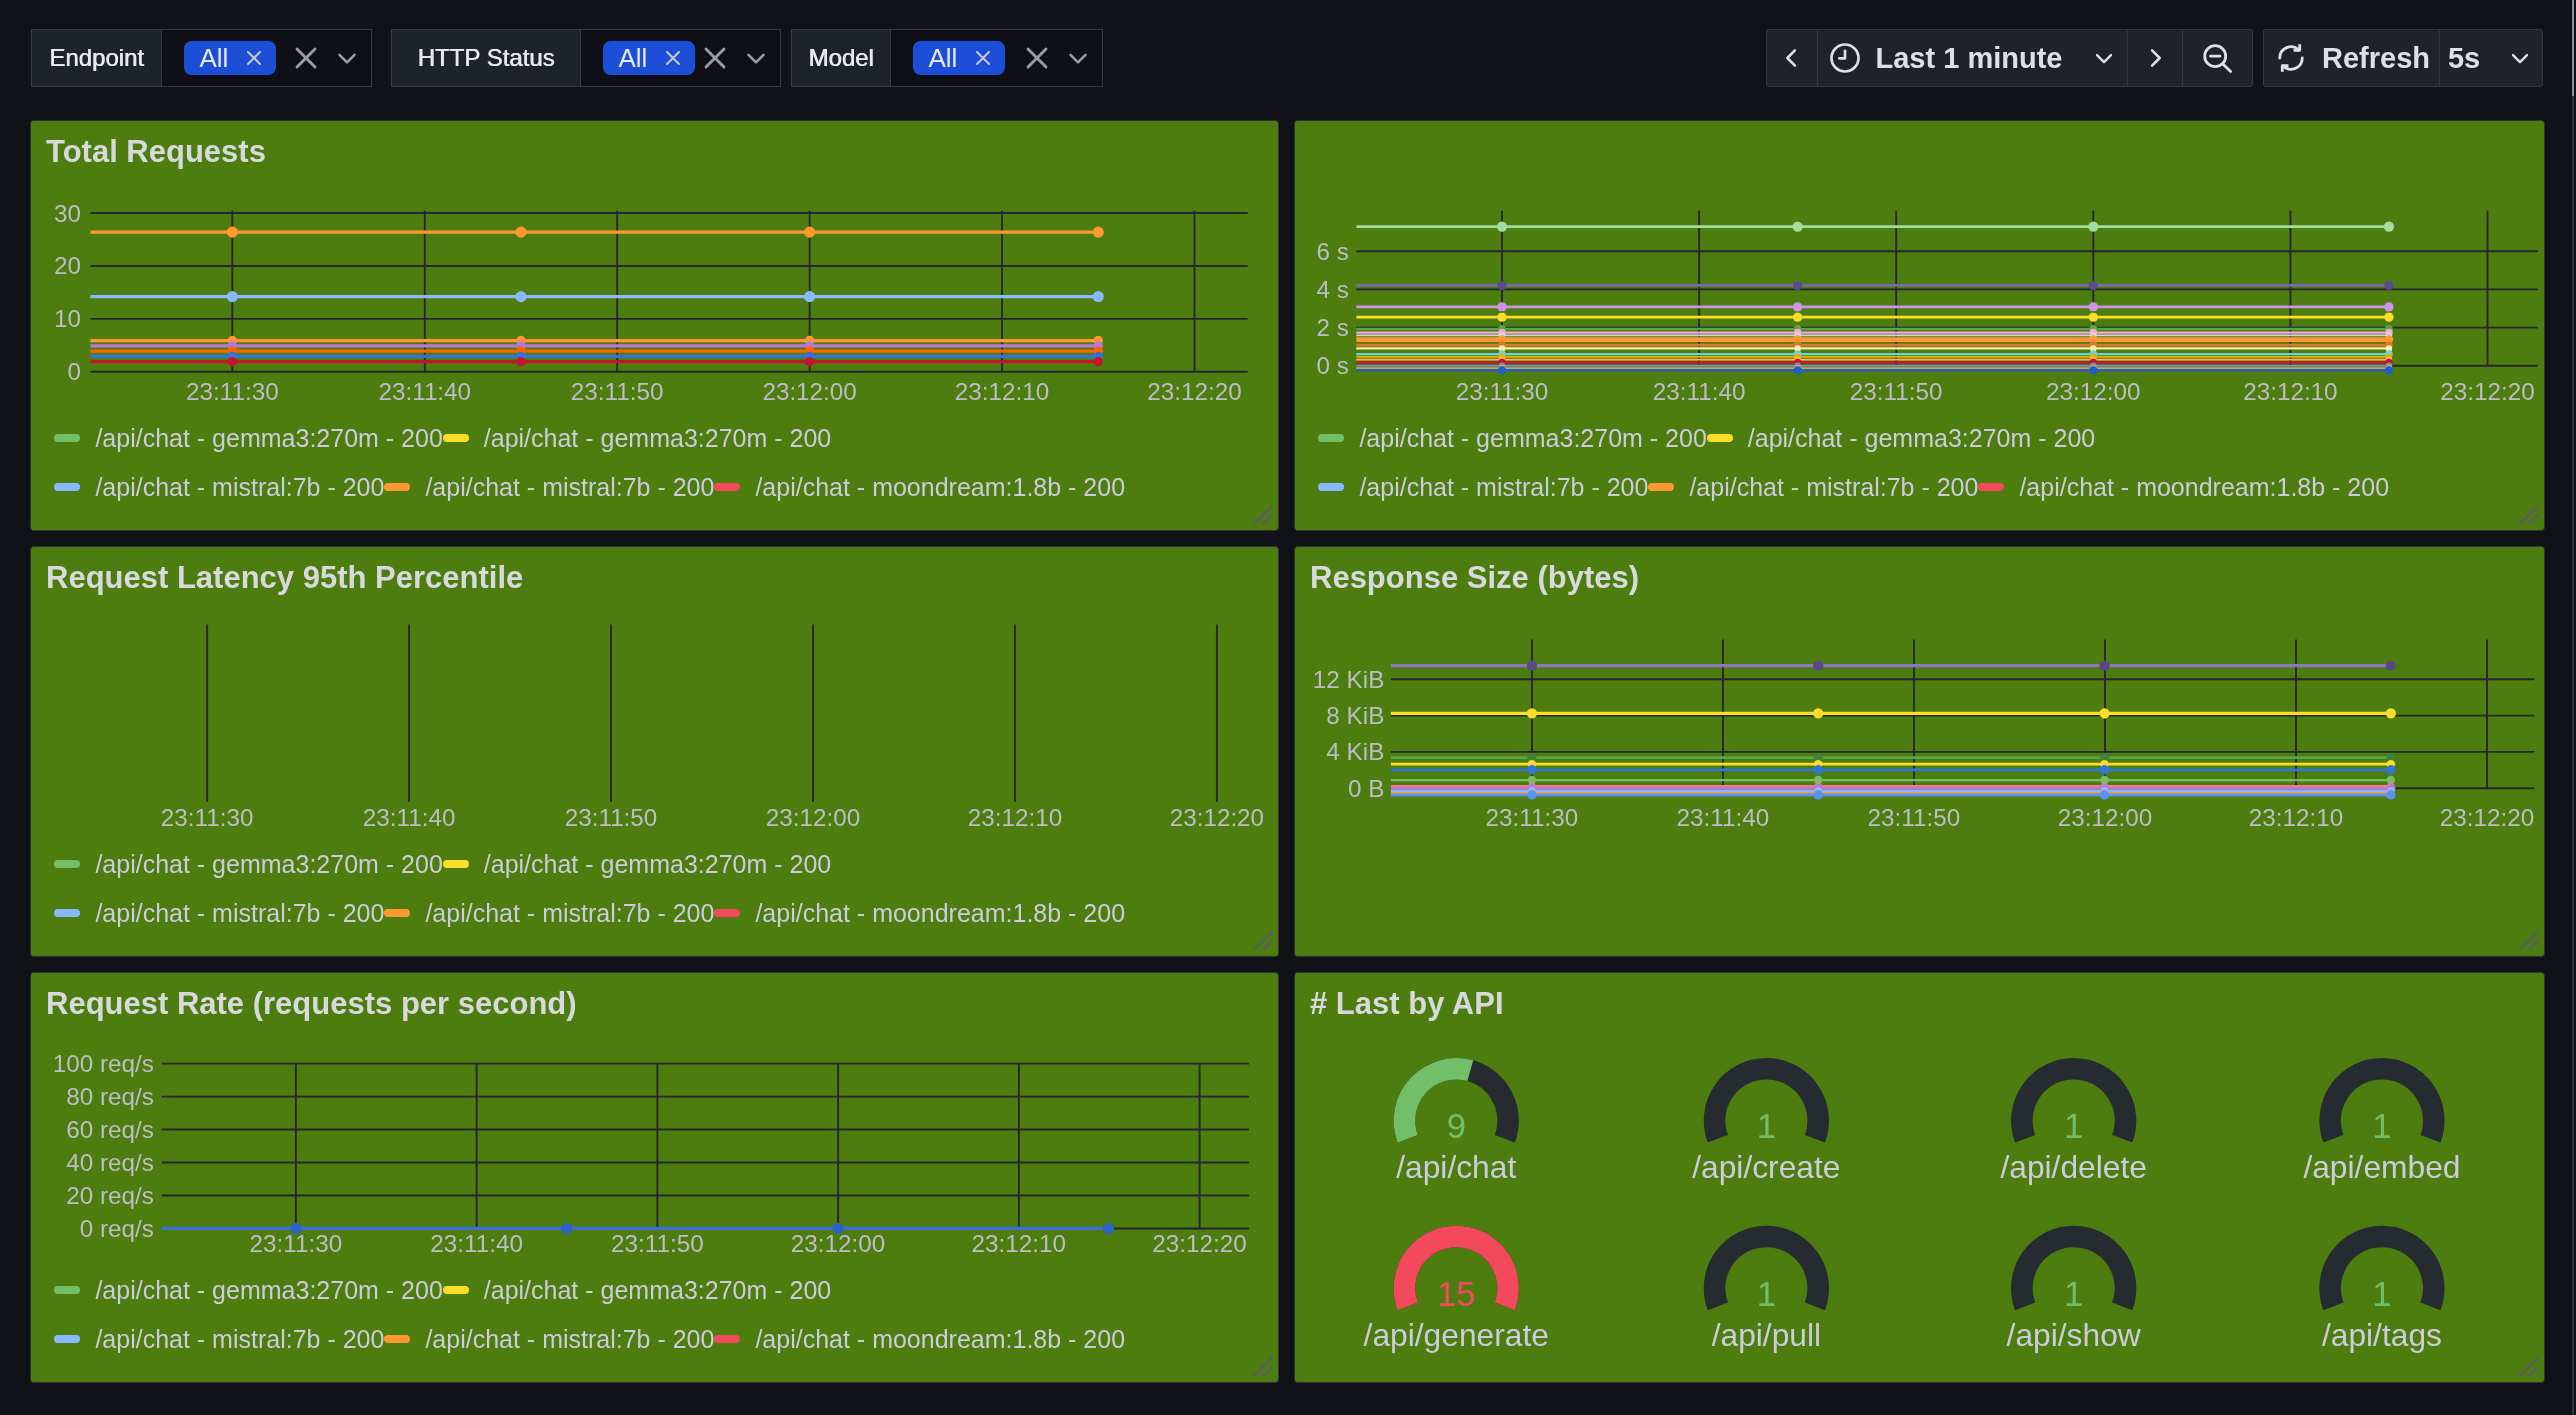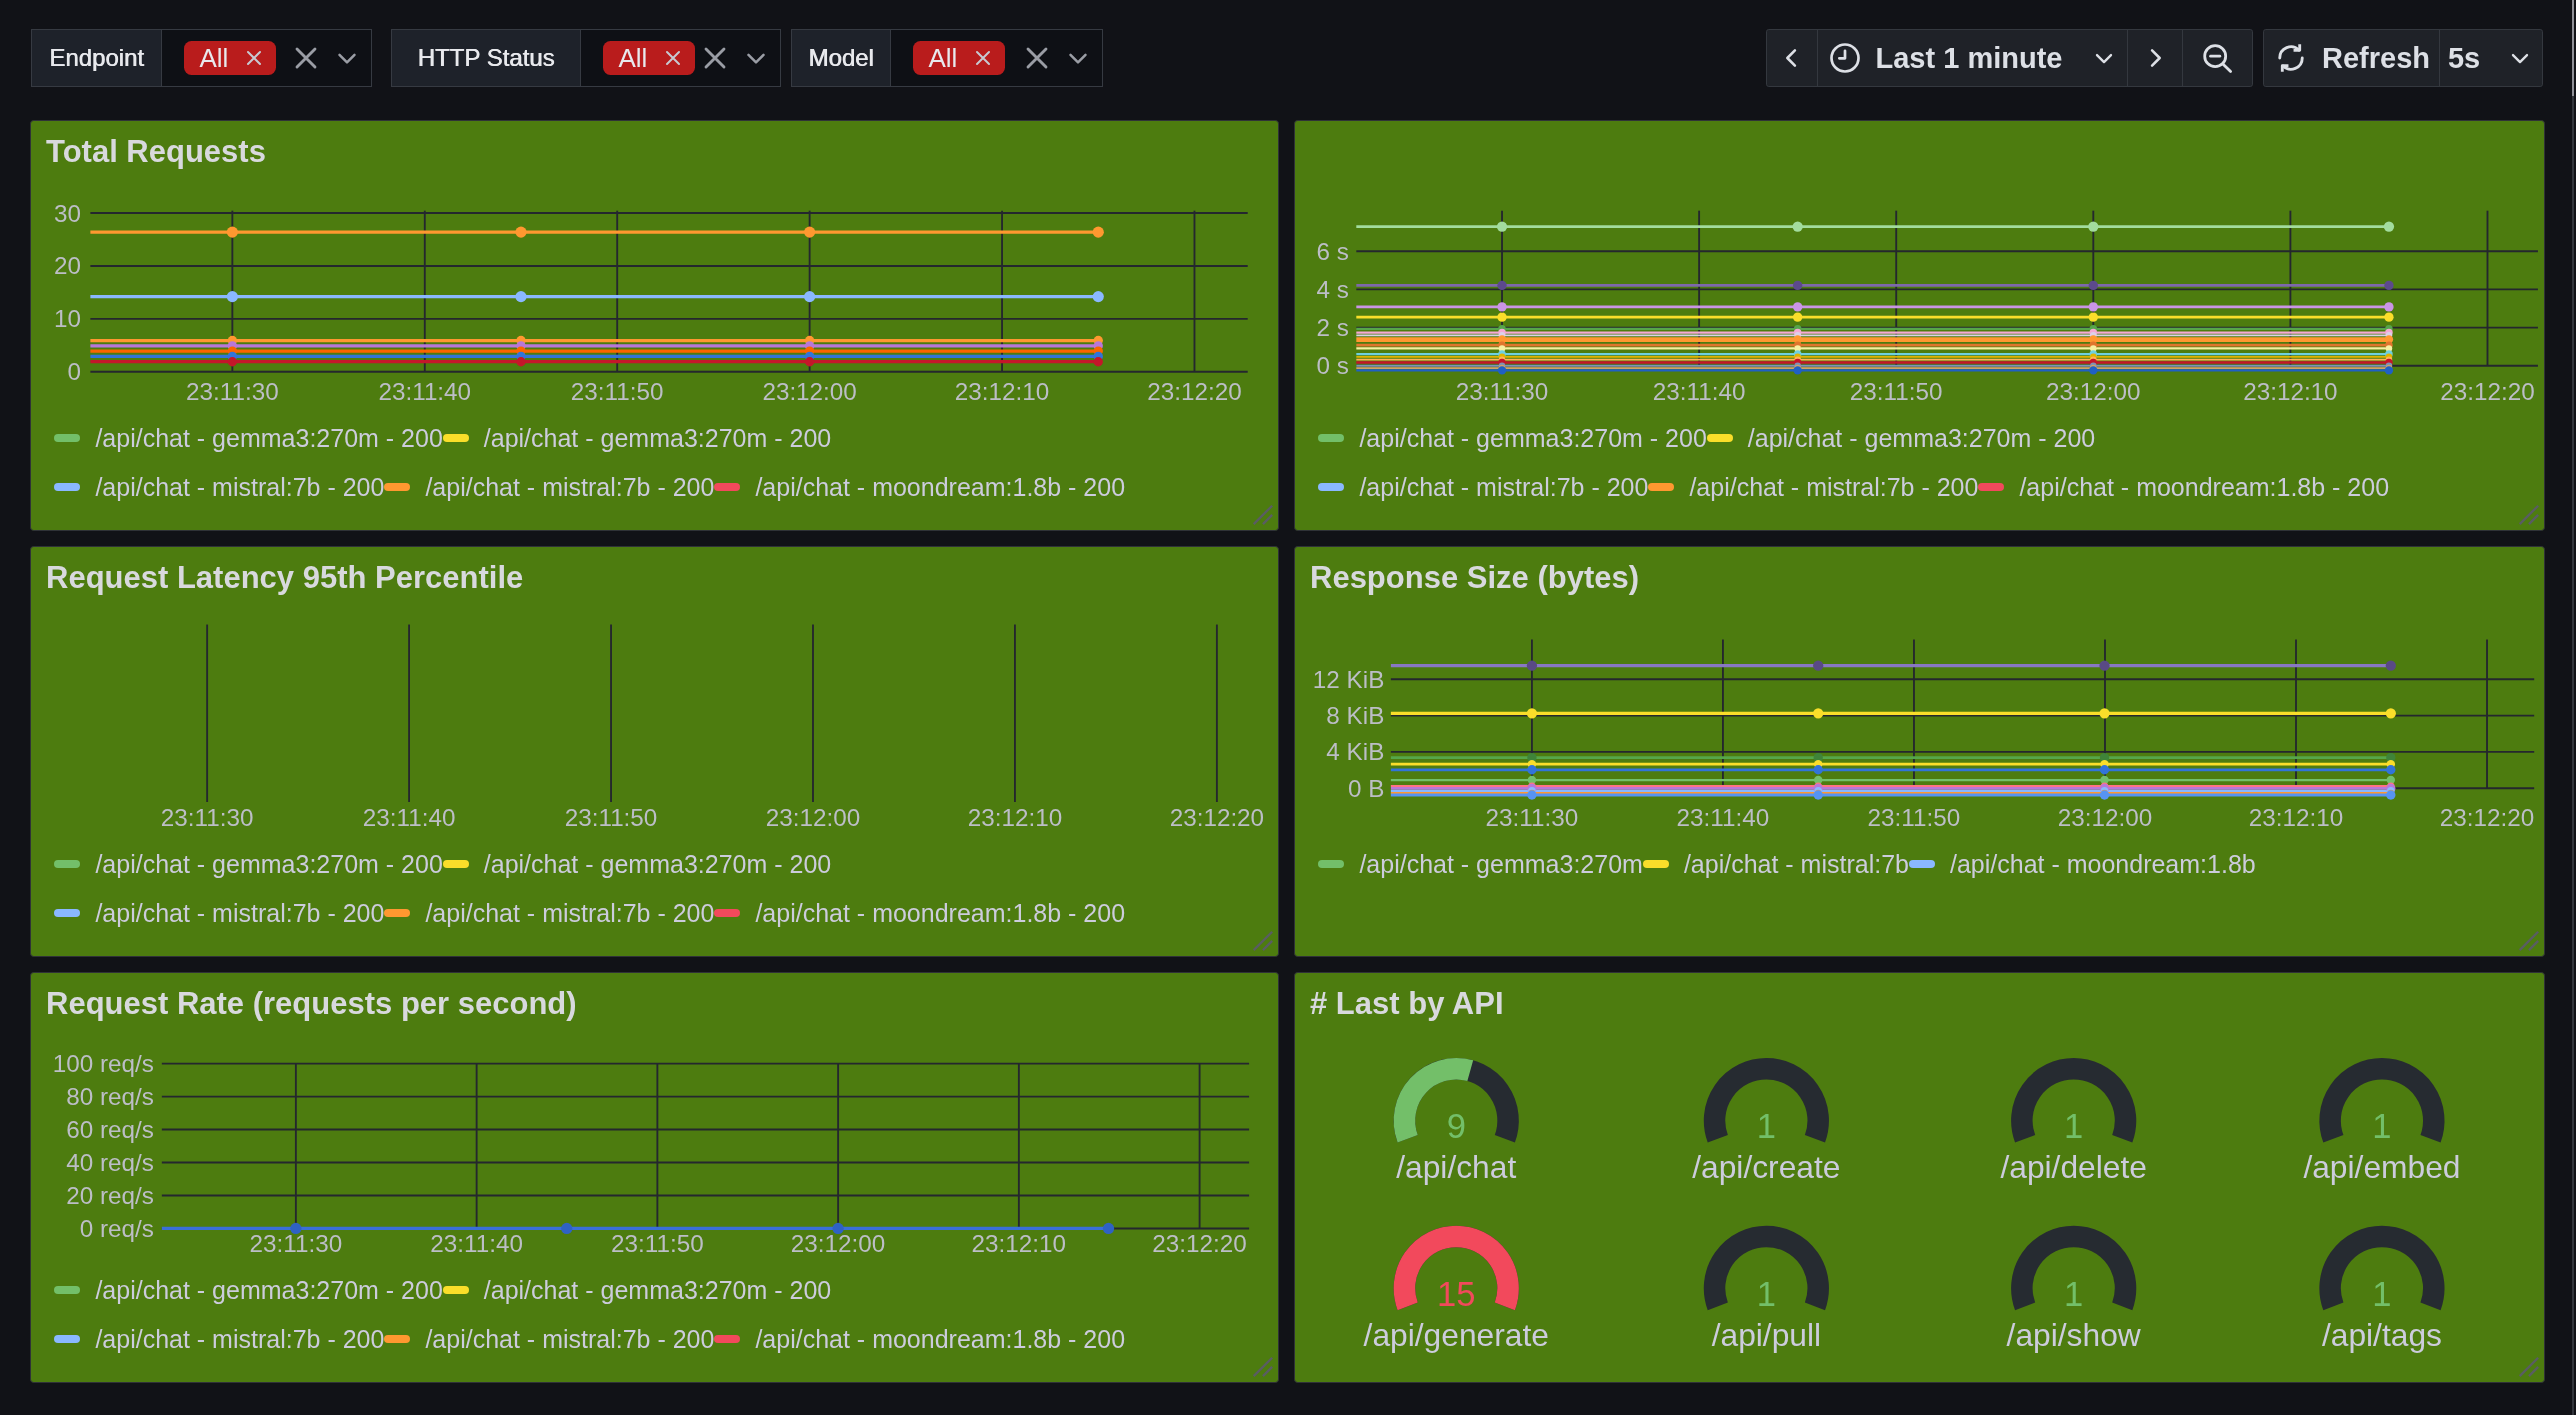--- a/index.html
+++ b/index.html
@@ -5,21 +5,21 @@
 body{font-family:"Liberation Sans",sans-serif;position:relative}
 .panel{position:absolute;background:#4d7c0f;border:1.9px solid #2f3237;border-radius:3.7px}
 .ptitle{position:absolute;left:15px;top:13px;font-size:31px;font-weight:600;color:#d8d9dd;letter-spacing:0}
 .lrow{position:absolute;left:23.4px;height:28px;display:flex;align-items:center;white-space:nowrap}
 .litem{display:flex;align-items:center;gap:15px}
 .lpill{display:inline-block;width:26px;height:8.4px;border-radius:4.7px}
 .ltxt{font-size:25px;color:#ccccdc}
 .fgroup{position:absolute;top:29px;height:58px;display:flex;border:1.9px solid #363a42;background:#111217}
 .flabel{background:#1e222a;color:#e8e9ed;font-size:24px;font-weight:500;text-shadow:0.6px 0 0 currentColor;white-space:nowrap;display:flex;align-items:center;justify-content:center;border-right:1.9px solid #363a42;height:100%}
 .fval{flex:1;display:flex;align-items:center;background:#0e1015;padding-left:22.4px}
-.fpill{display:flex;align-items:center;gap:14px;background:#b91c1c;border-radius:7.5px;height:34px;padding:0 9.3px 0 15px;color:#e8e9ed;font-size:26px}
+.fpill{display:flex;align-items:center;gap:14px;background:#1d4ed8;border-radius:7.5px;height:34px;padding:0 9.3px 0 15px;color:#e8e9ed;font-size:26px}
 .fright{margin-left:auto;display:flex;align-items:center;gap:7.5px;padding-right:9.3px}
 .tgroup{position:absolute;top:29px;height:58px;display:flex;border:1.9px solid #34383f;background:#1f2228;border-radius:2.8px}
 .tbtn{display:flex;align-items:center;justify-content:center;border-right:1.9px solid #34383f;height:100%}
 .ttext{color:#dde0e6;font-size:29px;font-weight:700}
 .rightbar{position:absolute;left:2572px;top:0;width:2.3px;height:1415px;background:#33363c}.rthumb{position:absolute;left:2572px;top:0;width:2.3px;height:96px;background:#8f9097}
 </style></head><body>
 <div class="fgroup" style="left:31px;width:341px">
     <div class="flabel" style="width:130px">Endpoint</div>
     <div class="fval">
       <span class="fpill">
@@ -466,34 +466,20 @@
       <circle cx="1172.5" cy="261.0" r="4" fill="#8AB8FF"></circle>
       <circle cx="253.0" cy="263.5" r="3.5" fill="#FF9830"></circle>
       <circle cx="559.5" cy="263.5" r="3.5" fill="#FF9830"></circle>
       <circle cx="866.0" cy="263.5" r="3.5" fill="#FF9830"></circle>
       <circle cx="1172.5" cy="263.5" r="3.5" fill="#FF9830"></circle>
       <circle cx="253.0" cy="265.5" r="5" fill="#5794F2"></circle>
       <circle cx="559.5" cy="265.5" r="5" fill="#5794F2"></circle>
       <circle cx="866.0" cy="265.5" r="5" fill="#5794F2"></circle>
       <circle cx="1172.5" cy="265.5" r="5" fill="#5794F2"></circle>
     </svg>
-    <div class="lrow" style="top:303px">
-      <span class="litem">
-        <span class="lpill" style="background:#73BF69"></span>
-        <span class="ltxt">/api/chat - gemma3:270m</span>
-      </span>
-      <span class="litem">
-        <span class="lpill" style="background:#FADE2A"></span>
-        <span class="ltxt">/api/chat - mistral:7b</span>
-      </span>
-      <span class="litem">
-        <span class="lpill" style="background:#8AB8FF"></span>
-        <span class="ltxt">/api/chat - moondream:1.8b</span>
-      </span>
-    </div>
     <svg width="24" height="24" style="position:absolute;right:3.7px;bottom:3.7px" viewBox="0 0 26 26">
       <line x1="4" y1="24" x2="24" y2="4" stroke="#5a5d63" stroke-width="2.5"></line>
       <line x1="14" y1="24" x2="24" y2="14" stroke="#5a5d63" stroke-width="2.5"></line>
     </svg>
   </div>
 <div class="panel" style="left:30px;top:972px;width:1249px;height:411px">
     <div class="ptitle">Request Rate (requests per second)</div>
     <svg width="1249" height="411" viewBox="0 0 1336 440" style="position:absolute;left:0;top:0">
       <line x1="283.0" y1="97.0" x2="283.0" y2="273.5" stroke="#24272e" stroke-width="2" stroke-linecap="butt"></line>
       <line x1="476.5" y1="97.0" x2="476.5" y2="273.5" stroke="#24272e" stroke-width="2" stroke-linecap="butt"></line>

